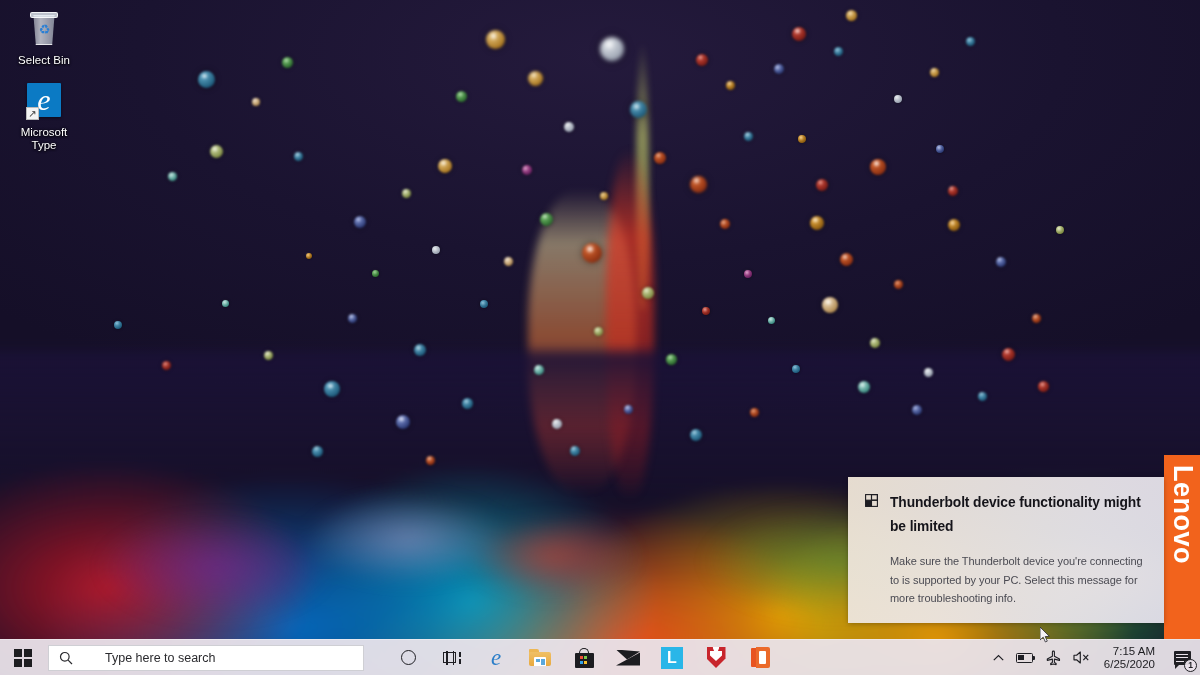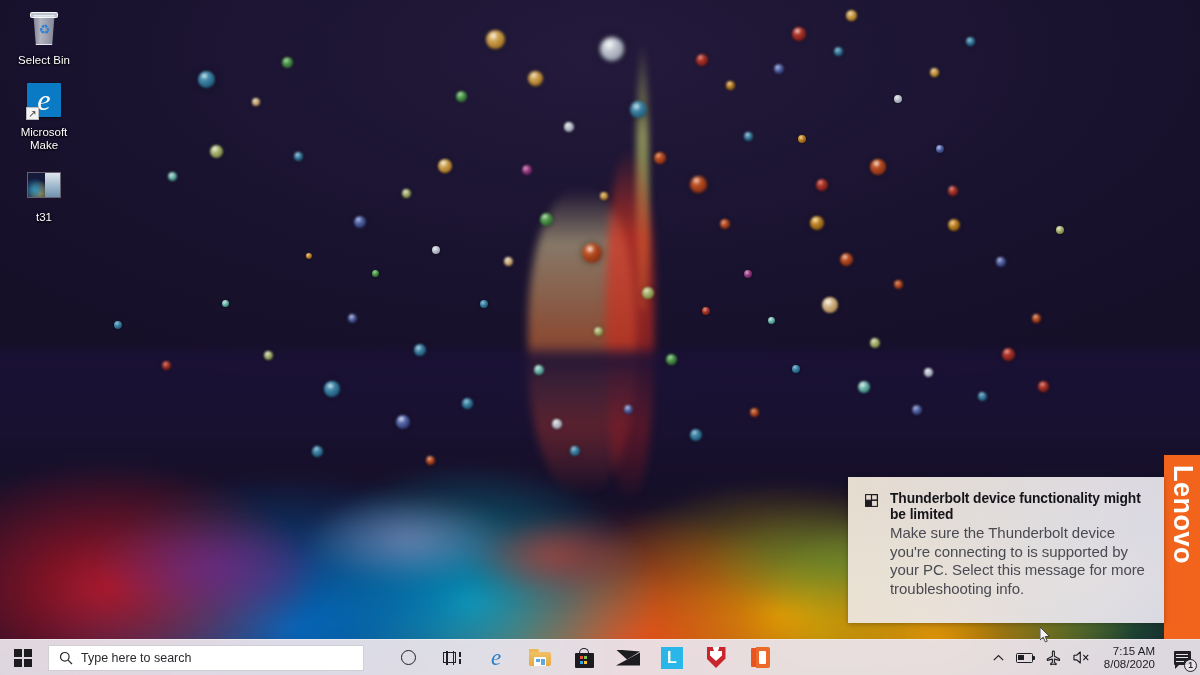--- a/index.html
+++ b/index.html
@@ -160,25 +160,25 @@
     display:flex; gap:10px;
     cursor:default;
   }
   #toast .tb-icon {
     width:18px; flex:0 0 18px; padding-top:3px;
     display:flex; align-items:flex-start; justify-content:center;
   }
   #toast .tb-body { flex:1; min-width:0; }
   #toast .tb-title {
     font-size:13.8px; font-weight:700; color:#15141a;
-    line-height:16px; letter-spacing:-.1px;
+    line-height:24px; letter-spacing:-.1px;
   }
   #toast .tb-msg {
-    margin-top:1px;
-    font-size:15px; color:#4a4a52; line-height:18.5px;
+    margin-top:13px;
+    font-size:11px; color:#4a4a52; line-height:18.5px;
     letter-spacing:-.05px;
   }
 
   
   #taskbar {
     position:absolute; left:0; bottom:0; width:1200px; height:36px;
     background:rgba(234,227,235,.94);
     display:flex; align-items:center;
     border-top:1px solid rgba(255,255,255,.35);
   }
@@ -189,21 +189,21 @@
   .win-logo { display:grid; grid-template-columns:8px 8px; grid-template-rows:8px 8px; gap:2px; }
   .win-logo i { background:#1d1d20; display:block; }
 
   #search-box {
     width:316px; height:26px; margin-left:2px;
     background:#fff; border:1px solid #cfcfd4;
     display:flex; align-items:center; gap:8px; padding:0 10px;
     cursor:text;
   }
   #search-box .s-icon { flex:0 0 14px; display:flex; align-items:center; }
-  #search-box .s-text { font-size:12.5px; color:#2a2a2e; }
+  #search-box .s-text { font-size:12.5px; color:#2a2a2e;margin-left:24px; }
 
   #task-icons { display:flex; align-items:center; margin-left:22px; gap:0; }
   .tb-btn {
     width:44px; height:36px; display:flex; align-items:center; justify-content:center;
     cursor:default; position:relative;
   }
 
   .cortana-ring { width:15px; height:15px; border:1.6px solid #1f1f24; border-radius:50%; }
 
   .taskview { width:18px; height:14px; position:relative; }
@@ -444,32 +444,23 @@
       <div class="rb-sym">♻</div>
     </div>
     <div class="label">Select Bin</div>
   </div>
 
   <div class="desk-icon">
     <div class="glyph">
       <div class="edge-sq">e</div>
       <div class="shortcut-arrow">↗</div>
     </div>
-    <div class="label">Microsoft Make</div>
-  </div>
-
-  <div class="desk-icon">
-    <div class="glyph">
-      <div class="thumb">
-          <div class="thumb-left"></div>
-          <div class="thumb-right"></div>
-        </div>
-    </div>
-    <div class="label">t31</div>
-  </div>
+    <div class="label">Microsoft Type</div>
+  </div>
+
 
 </div>
 
 <div id="side-panel">
   <div class="vtext">Lenovo</div>
 </div>
 
 <div id="toast">
   <div class="tb-icon">
     <svg width="13" height="13" viewBox="0 0 13 13" aria-hidden="true">
@@ -600,21 +591,21 @@
     <div class="tray-btn">
       <svg width="18" height="15" viewBox="0 0 18 15" aria-hidden="true">
         <path d="M1 5.2h2.6L7.3 2v11L3.6 9.8H1z" fill="none" stroke="#1f1f24" stroke-width="1.15" stroke-linejoin="round"></path>
         <line x1="10.3" y1="4.8" x2="15.2" y2="10.2" stroke="#1f1f24" stroke-width="1.15"></line>
         <line x1="15.2" y1="4.8" x2="10.3" y2="10.2" stroke="#1f1f24" stroke-width="1.15"></line>
       </svg>
     </div>
 
     <div id="clock">
       <span class="t">7:15 AM</span>
-      <span class="d">8/08/2020</span>
+      <span class="d">6/25/2020</span>
     </div>
 
     <div id="action-center">
       <span class="ac-bubble">
         <i style="top:3px"></i>
           <i style="top:6.5px"></i>
           <i style="top:10px;width:8px"></i>
       </span>
       <span class="ac-badge">1</span>
     </div>

